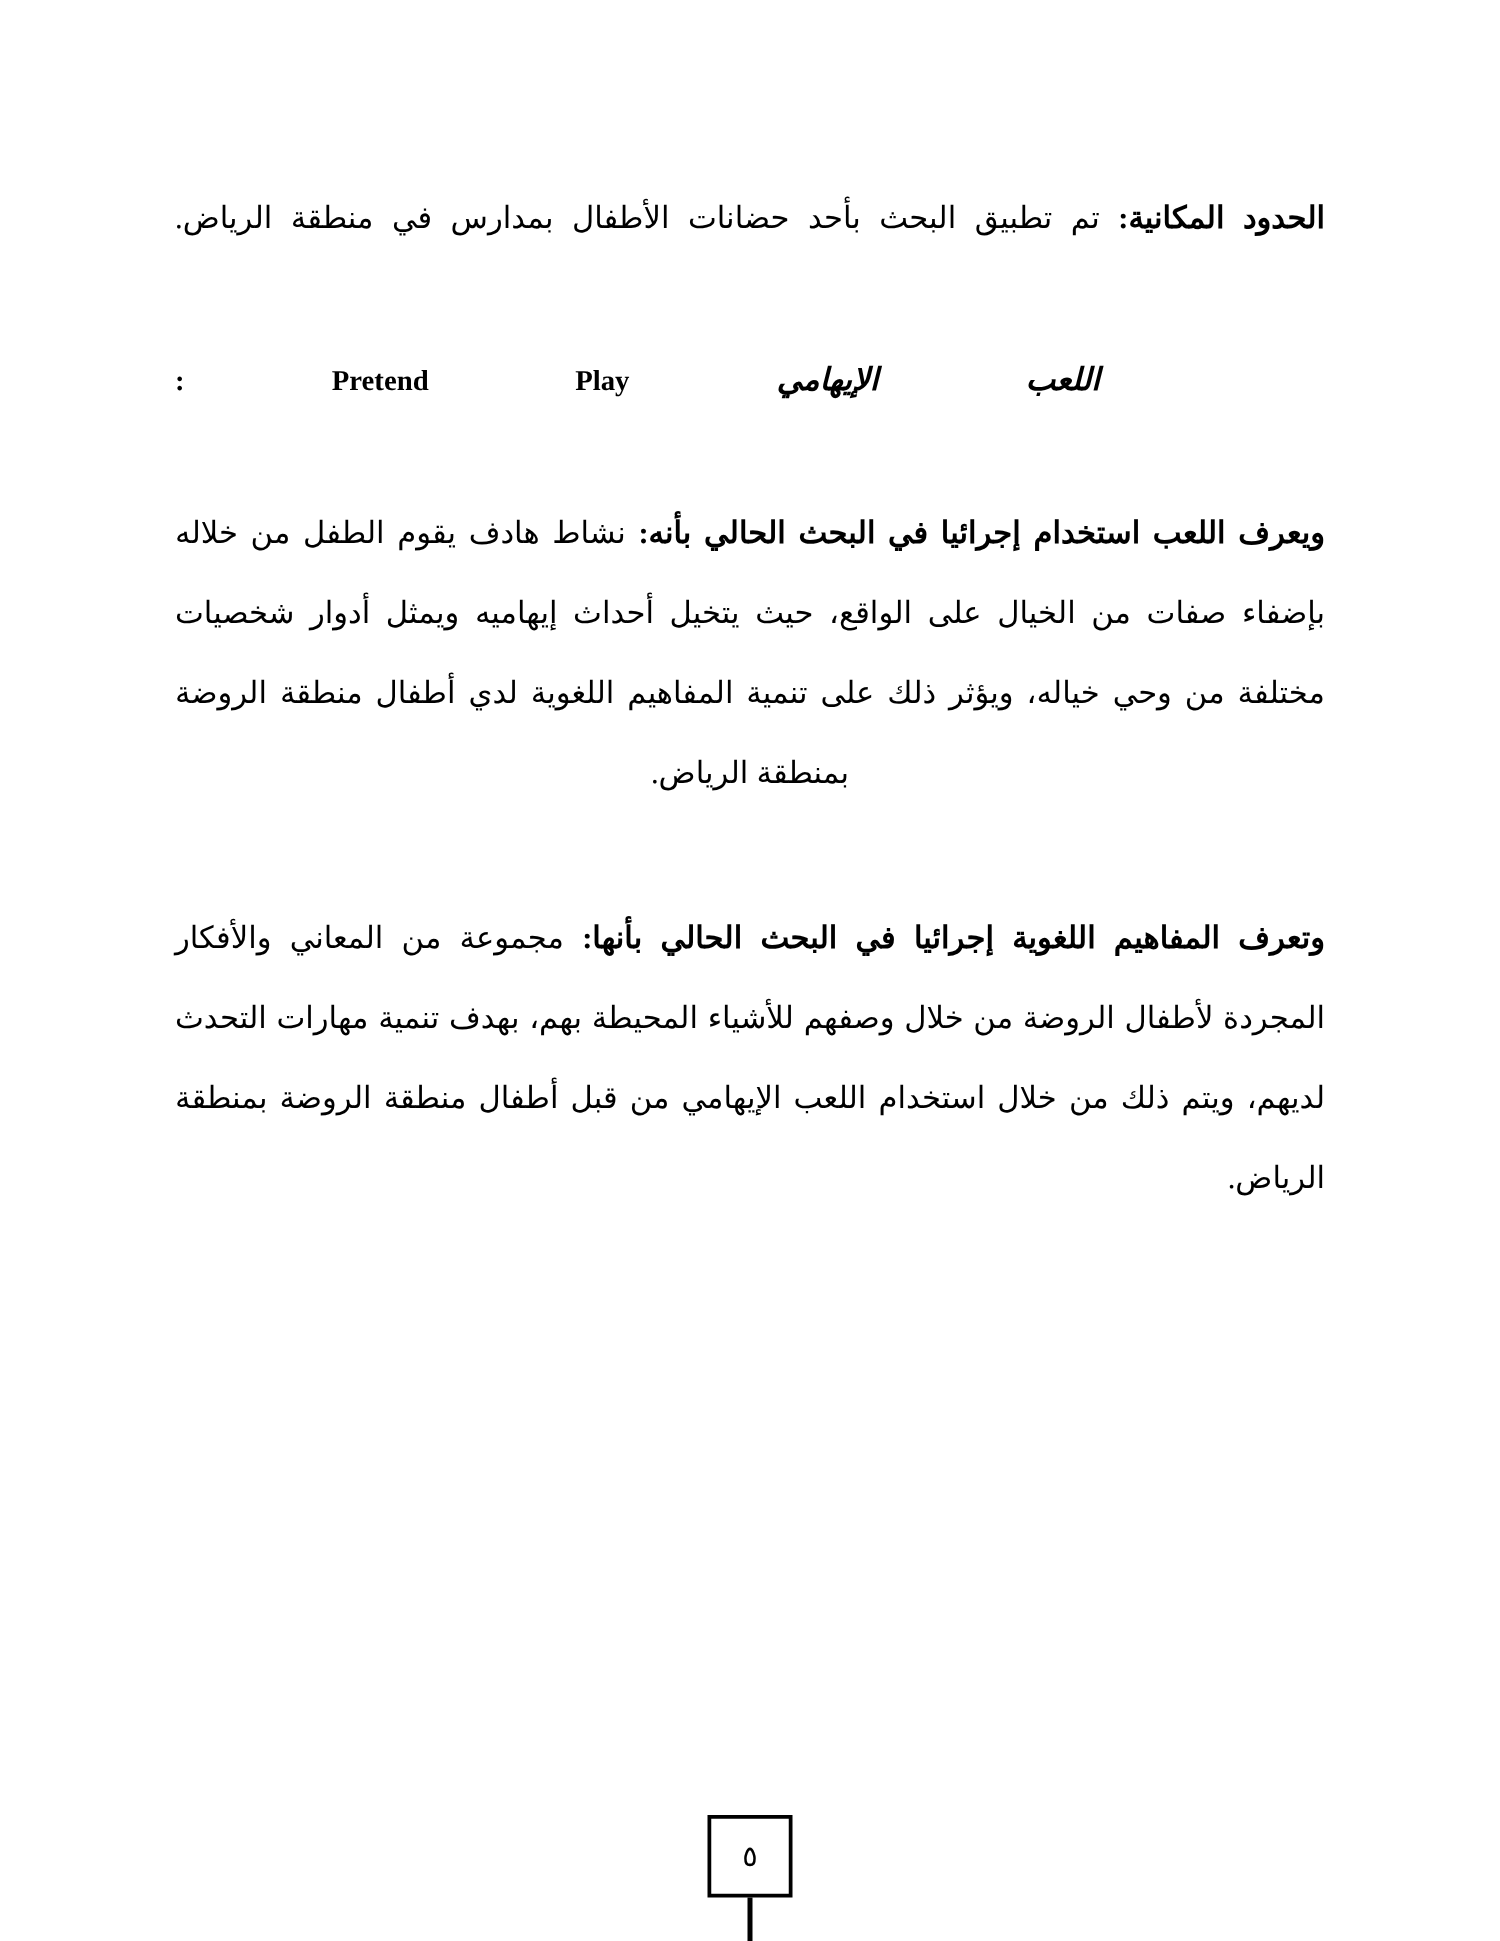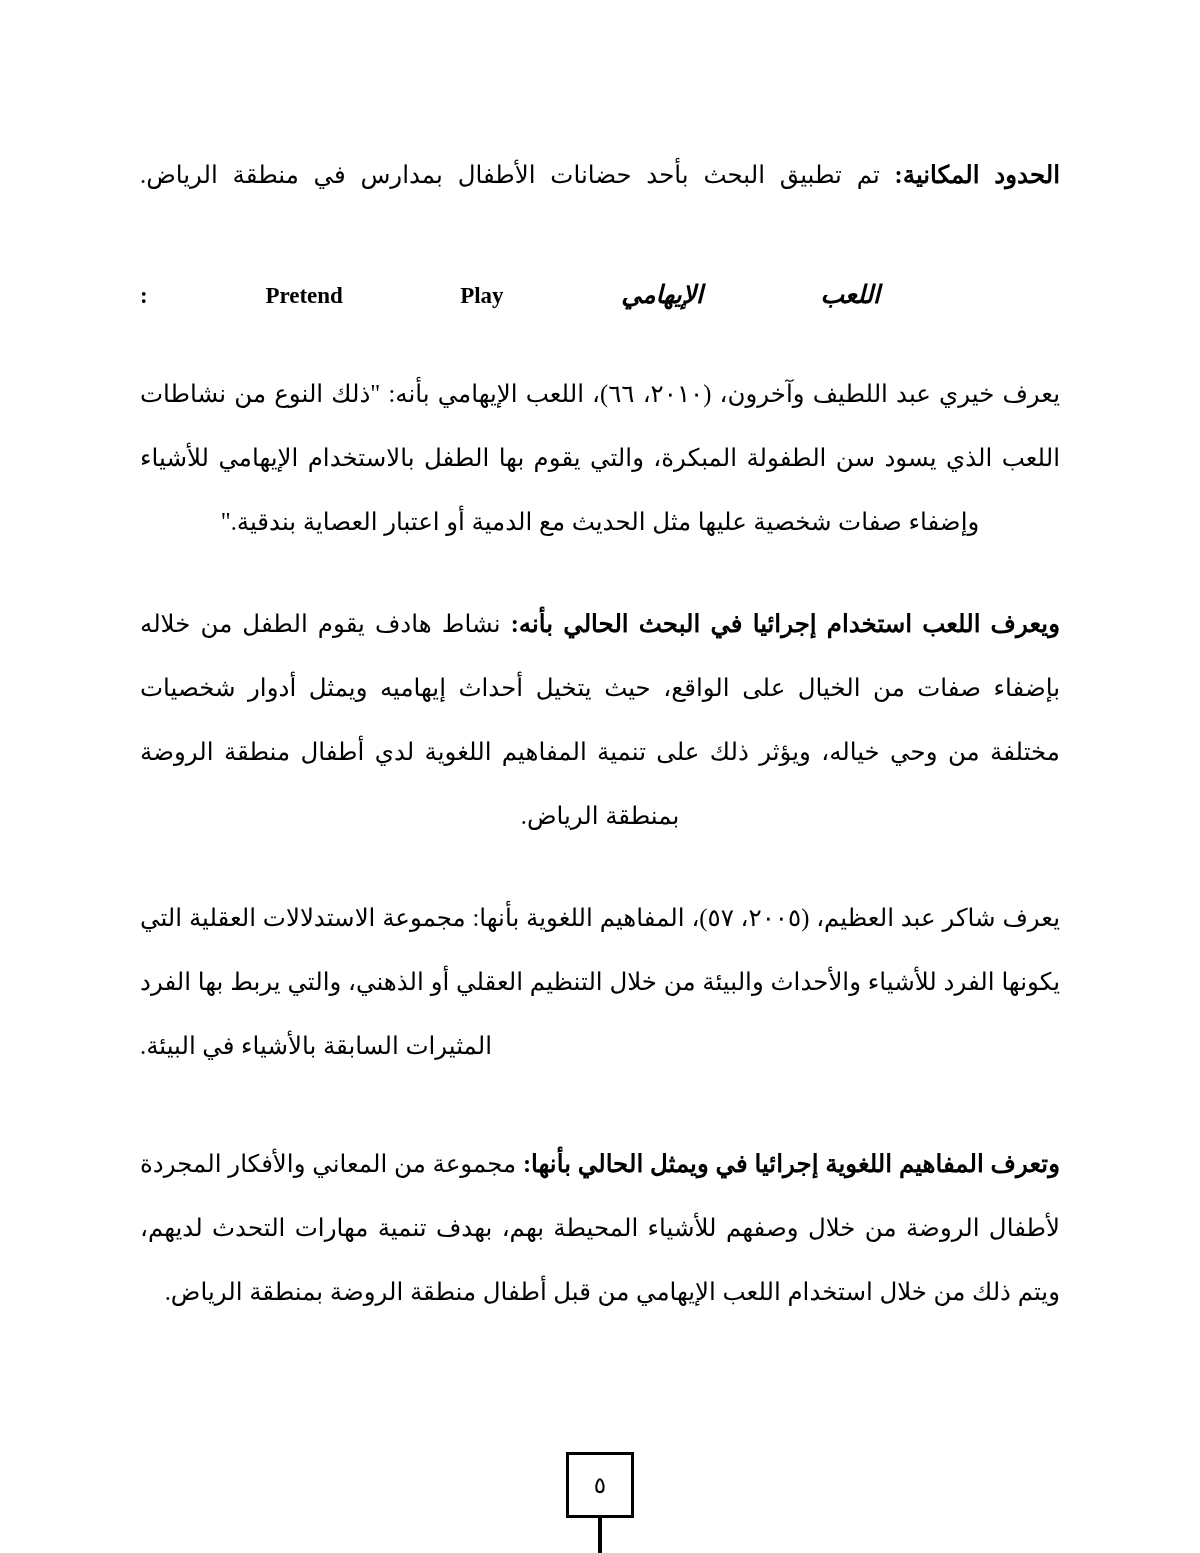--- a/index.html
+++ b/index.html
@@ -56,21 +56,21 @@
     line-height: 64px;
     margin: 0;
     text-align: center;
   }
   .stmt-1 { margin: 0 0 22px 0; }
   .stmt-2 { margin: 0 0 26px 0; }
 
   
   .term-head {
     font-size: 25px;
-    line-height: 60px;
+    line-height: 80px;
     font-weight: bold;
     font-style: italic;
     margin: 0;
     text-align: center;
     white-space: nowrap;
   }
   .term-head .latin {
     font-style: normal;
     font-weight: bold;
     font-size: 23px;
@@ -121,34 +121,32 @@
 
     <div class="gap-sm"></div>
 
 
     <div class="gap-sm"></div>
 
     <p class="term-head term-head-1"><span>اللعب الإيهامي</span> <span class="latin">Pretend Play</span> <span class="latin">:</span></p>
 
     <div class="gap-sm"></div>
 
-    <p class="para last-center">يعرف خيري عبد اللطيف وآخرون، (٢٠١٠، ٦٦)، اللعب الإيهامي بأنه: "ذلك النوع من نشاطات اللعب الذي يسود سن الطفولة المبكرة، والتي يقوم بها الطفل بالاستخدام الإيهامي للأشياء وإضفاء صفات شخصية عليها مثل الحديث مع الدمية أو اعتبار العصاية بندقية."</p>
 
     <div class="gap-sm"></div>
 
     <p class="para last-center"><b class="bold">ويعرف اللعب استخدام إجرائيا في البحث الحالي بأنه:</b><span> نشاط هادف يقوم الطفل من خلاله بإضفاء صفات من الخيال على الواقع، حيث يتخيل أحداث إيهاميه ويمثل أدوار شخصيات مختلفة من وحي خياله، ويؤثر ذلك على تنمية المفاهيم اللغوية لدي أطفال منطقة الروضة بمنطقة الرياض.</span></p>
 
 
     <div class="gap-sm"></div>
 
-    <p class="para last-left">يعرف شاكر عبد العظيم، (٢٠٠٥، ٥٧)، المفاهيم اللغوية بأنها: مجموعة الاستدلالات العقلية التي يكونها الفرد للأشياء والأحداث والبيئة من خلال التنظيم العقلي أو الذهني، والتي يربط بها الفرد المثيرات السابقة بالأشياء في البيئة.</p>
 
     <div class="gap-md"></div>
 
-    <p class="para last-right"><b class="bold">وتعرف المفاهيم اللغوية إجرائيا في ويمثل الحالي بأنها:</b><span> مجموعة من المعاني والأفكار المجردة لأطفال الروضة من خلال وصفهم للأشياء المحيطة بهم، بهدف تنمية مهارات التحدث لديهم، ويتم ذلك من خلال استخدام اللعب الإيهامي من قبل أطفال منطقة الروضة بمنطقة الرياض.</span></p>
+    <p class="para last-right"><b class="bold">وتعرف المفاهيم اللغوية إجرائيا في البحث الحالي بأنها:</b><span> مجموعة من المعاني والأفكار المجردة لأطفال الروضة من خلال وصفهم للأشياء المحيطة بهم، بهدف تنمية مهارات التحدث لديهم، ويتم ذلك من خلال استخدام اللعب الإيهامي من قبل أطفال منطقة الروضة بمنطقة الرياض.</span></p>
 
   </div>
 
   <div class="pagenum-wrap">
     <div class="pagenum-box">
       <span>٥</span>
     </div>
     <div class="pagenum-stem"></div>
   </div>
 

